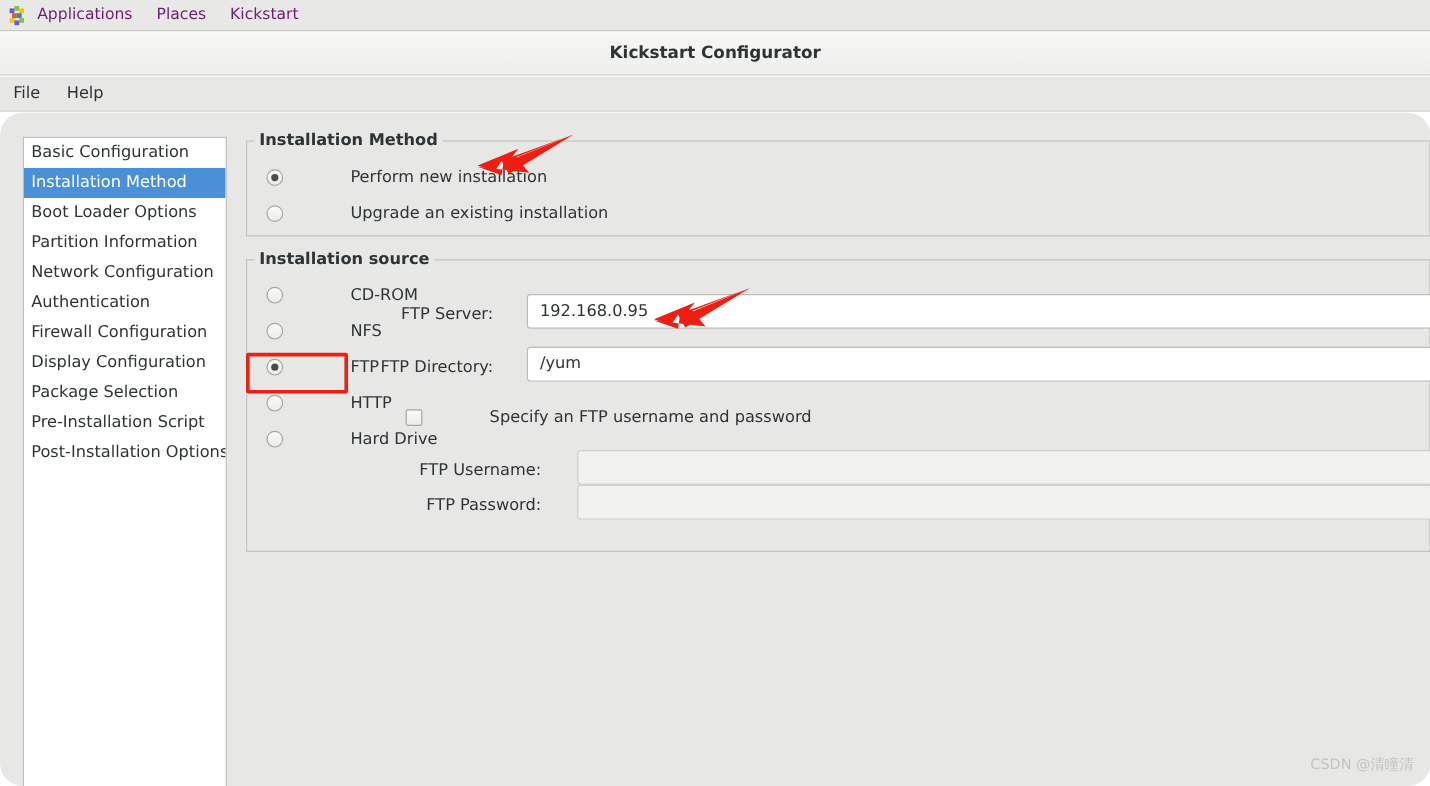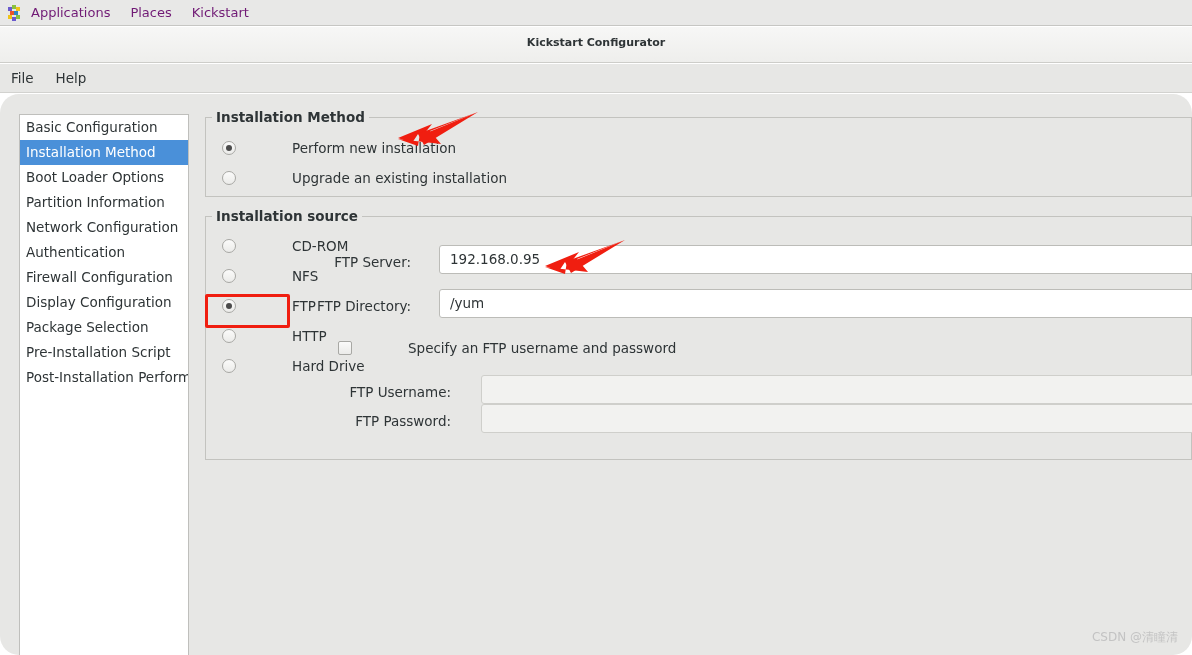--- a/index.html
+++ b/index.html
@@ -49,21 +49,21 @@
     width: 1192px; height: 36px;
     background: linear-gradient(to bottom,#f7f7f6 0%, #eeeeec 100%);
     border-bottom: 1px solid #cdcdc9;
     box-sizing: border-box;
   }
   #window-title {
     position: absolute;
     left: 0; right: 0;
     top: 9px;
     text-align: center;
-    font-size: 11px;
+    font-size: 14px;
     font-weight: bold;
     color: #2e3436;
   }
 
   
   #menu-bar {
     position: absolute;
     left: 0; top: 64px;
     width: 1192px; height: 29px;
     background: #e7e7e5;
@@ -270,21 +270,21 @@
     <div class="sidebar-item">Basic Configuration</div>
     <div class="sidebar-item selected">Installation Method</div>
     <div class="sidebar-item">Boot Loader Options</div>
     <div class="sidebar-item">Partition Information</div>
     <div class="sidebar-item">Network Configuration</div>
     <div class="sidebar-item">Authentication</div>
     <div class="sidebar-item">Firewall Configuration</div>
     <div class="sidebar-item">Display Configuration</div>
     <div class="sidebar-item">Package Selection</div>
     <div class="sidebar-item">Pre-Installation Script</div>
-    <div class="sidebar-item">Post-Installation Perform</div>
+    <div class="sidebar-item">Post-Installation Options</div>
   </div>
 
   <div id="pane">
 
     <div class="groupbox" id="grp-method">
       <div class="groupbox-title">Installation Method</div>
 
       <div class="radio-row" style="left:16px; top:22px;">
         <span class="radio checked"></span>
         <span class="ctl-label">Perform new installation</span>

